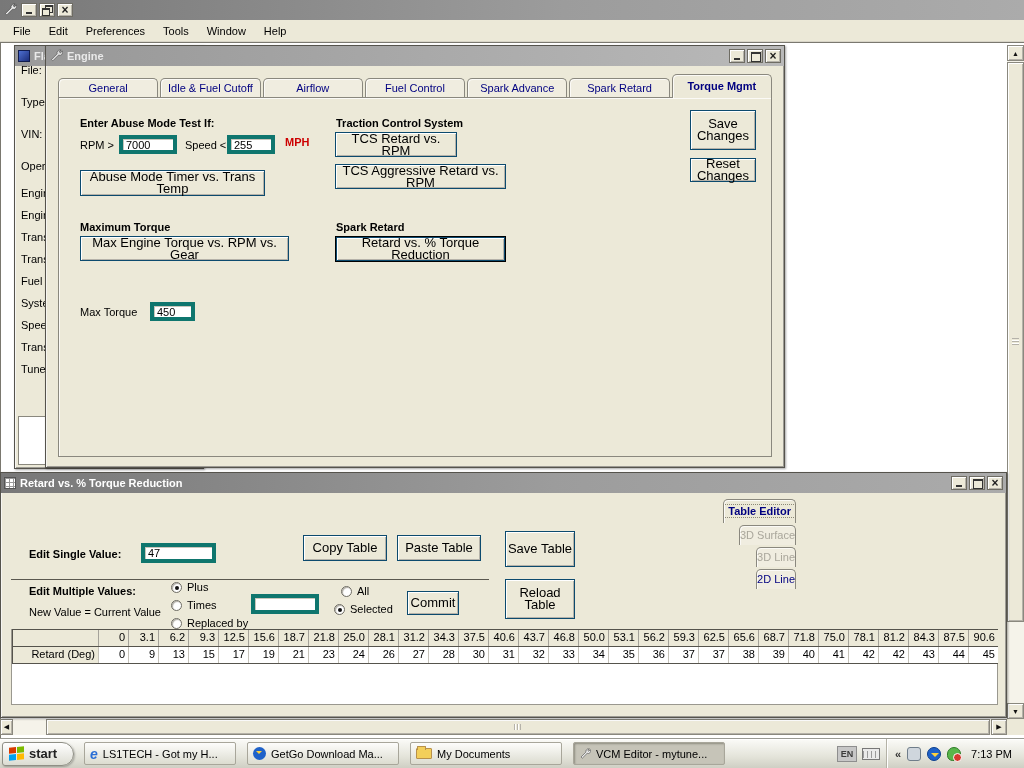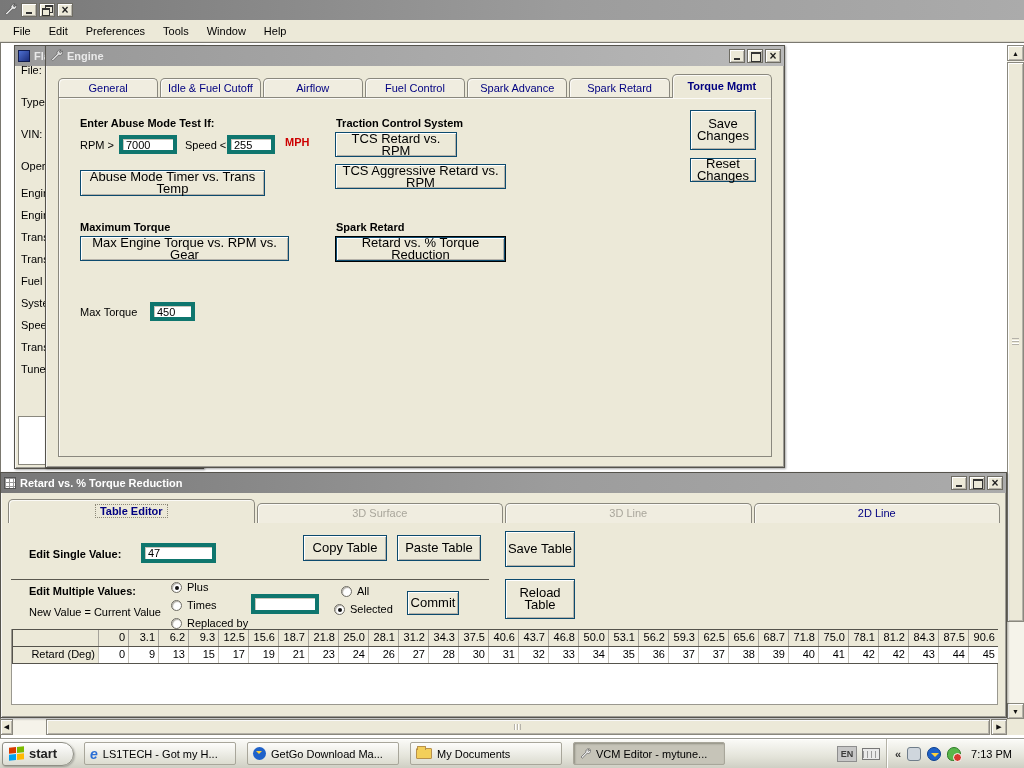--- a/index.html
+++ b/index.html
@@ -59,21 +59,21 @@
   #fla-body { position:absolute; left:3px; top:9px; }
   .fla-label { height:22px; padding:4px 0 0 3px; }
   .fla-label.wide { height:32px; padding-top:9px; }
   #fla-white { position:absolute; left:3px; right:150px; top:370px; bottom:3px; background:#fff; border:1px solid #8a887e; }
   
   #eng-win { left:45px; top:45px; width:740px; height:423px; z-index:2; }
   #eng-tabs { left:12px; top:28px; width:714px; }
   #eng-panel { left:12px; top:51px; width:714px; height:360px; }
   
   #tbl-win { left:0; top:472px; width:1007px; height:246px; z-index:3; }
-  #tbl-tabs { left:7px; top:26px; width:992px; }
+  #tbl-tabs { left:7px; top:26px; width:788px;flex-direction:column; }
   .divider { position:absolute; height:1px; background:#5a584f; }
   .radio { position:absolute; display:flex; align-items:center; gap:5px; white-space:nowrap; }
   .radio .dot { width:11px; height:11px; border-radius:50%; background:#fff; border:1px solid #6e6c63;
     box-shadow:inset 1px 1px 1px #b0ada4; position:relative; flex:none; }
   .radio.checked .dot::after { content:""; position:absolute; left:3px; top:3px; width:4px; height:4px; border-radius:50%; background:#111; }
   #tbl-area { position:absolute; left:10px; top:156px; width:987px; height:76px; background:#fff;
     border:1px solid #9a988f; border-top:none; }
   #retard-table { border:1px solid #55534c; width:986px; }
   .trow { display:flex; }
   .trow + .trow { border-top:1px solid #55534c; }

